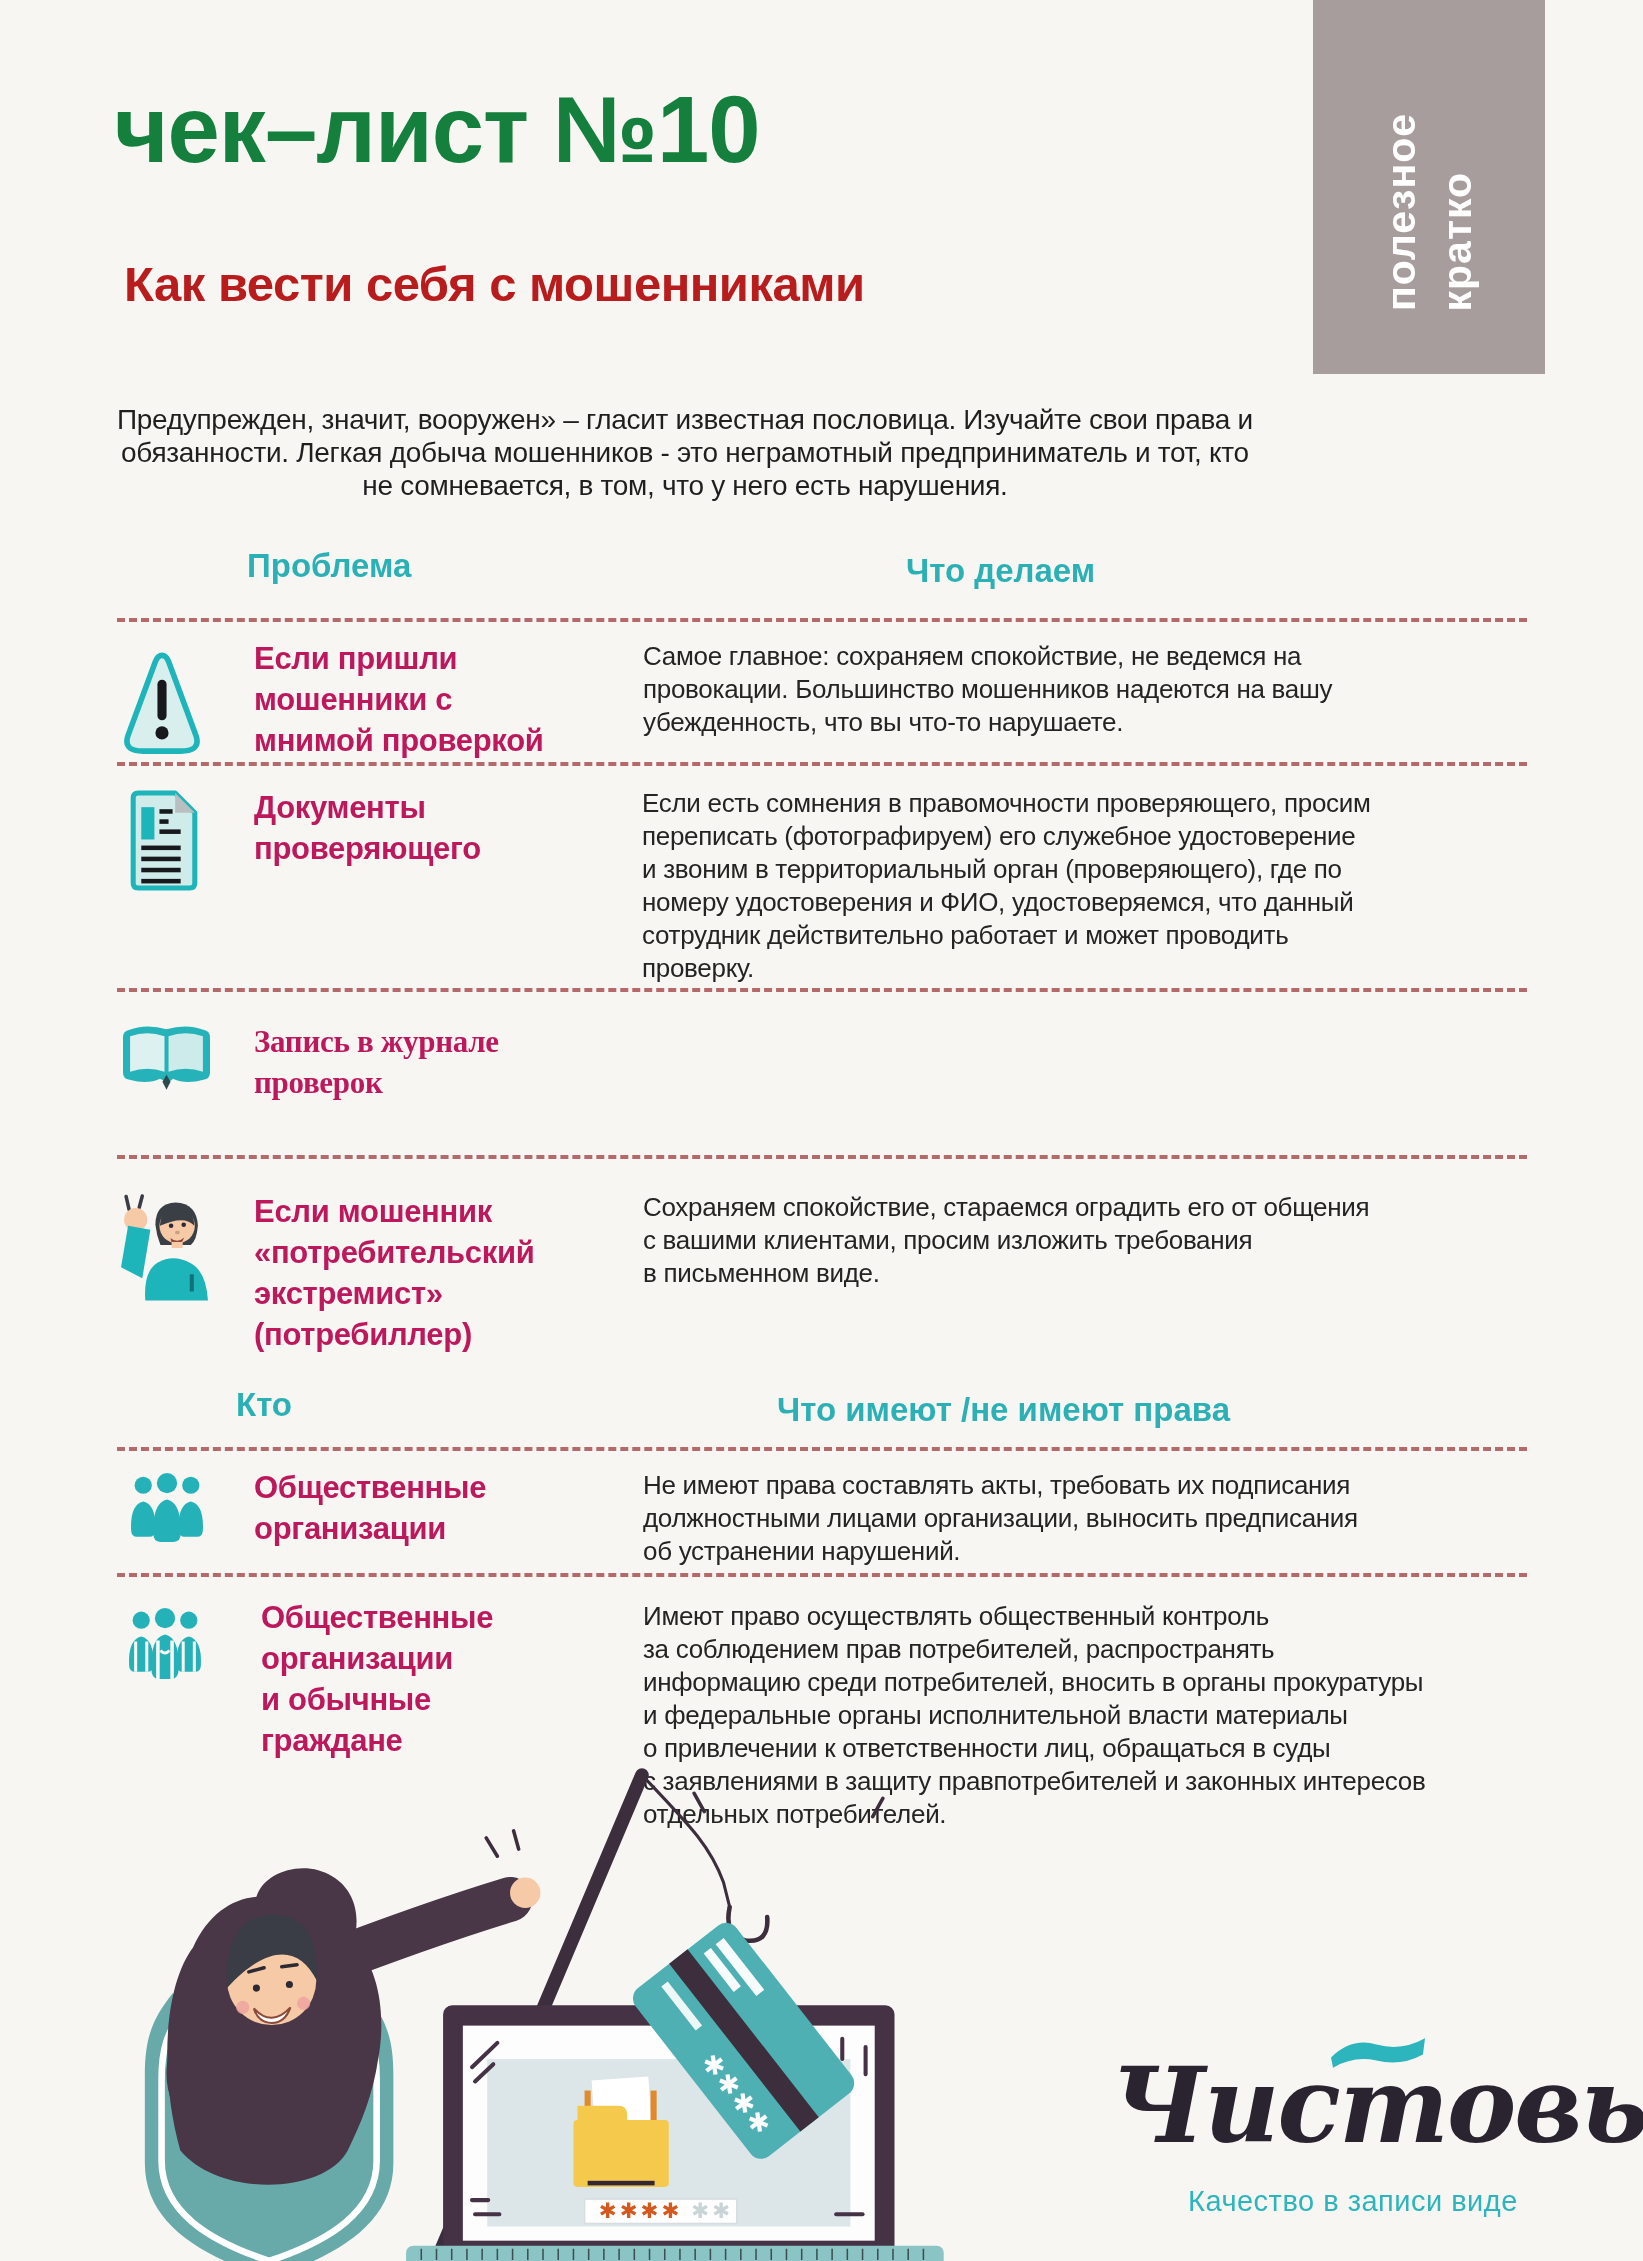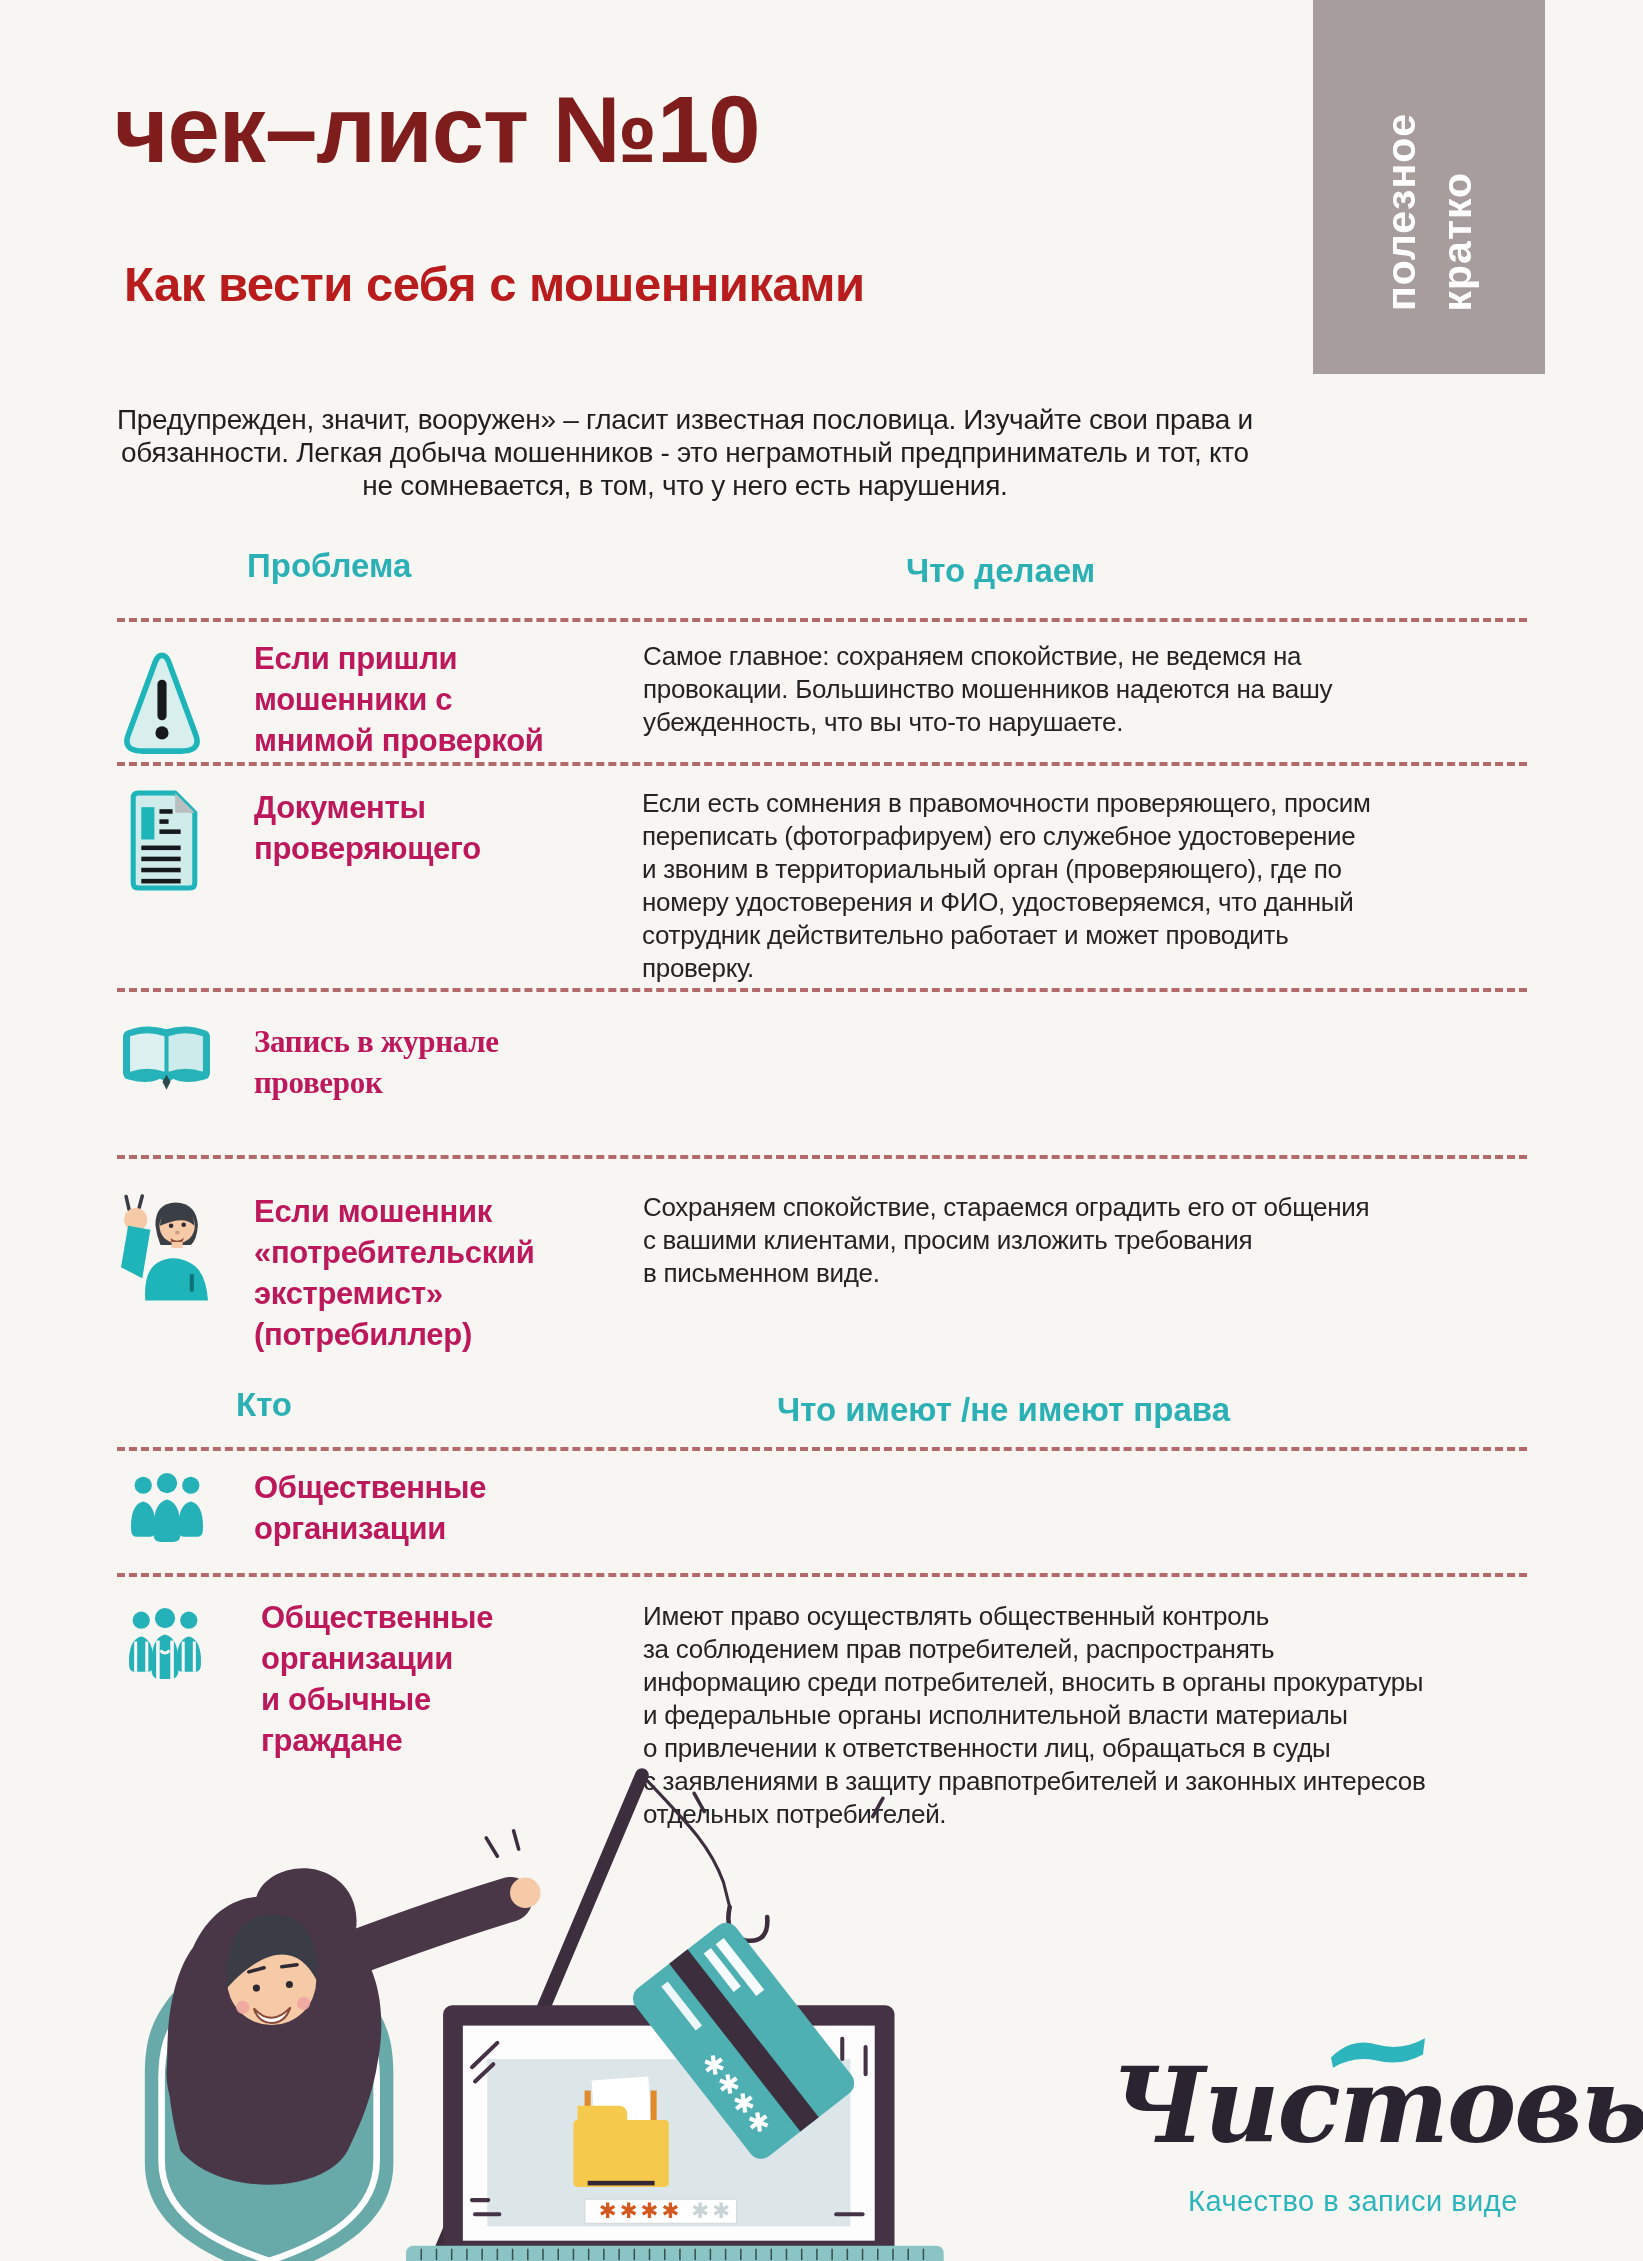--- a/index.html
+++ b/index.html
@@ -2,21 +2,21 @@
 <html style="font-size:8px"><head>
 <meta charset="utf-8">
 <style>
   html,body{margin:0;padding:0;background:#e9e8e6;}
   .page{
     position:relative;width:1643px;height:2261px;background:#f7f6f3;overflow:hidden;
     font-family:"Liberation Sans", sans-serif;color:#1f1f1f;
   }
   .abs{position:absolute;}
   .title{
-    left:114px;top:76px;font-size:94px;font-weight:700;color:#7f1d1d;letter-spacing:-1px;
+    left:114px;top:76px;font-size:94px;font-weight:700;color:#15803d;letter-spacing:-1px;
   }
   .subtitle{
     left:124px;top:256px;font-size:49px;font-weight:700;color:#b91c1c;letter-spacing:-0.5px;
   }
   .corner-tag{
     left:1313px;top:0;width:232px;height:374px;background:#a79d9d;
     display:flex;align-items:flex-end;justify-content:center;gap:15px;
     padding-bottom:63px;box-sizing:border-box;
   }
   .corner-tag span{
@@ -150,20 +150,23 @@
   <svg class="abs icon" style="left:124px;top:1470px;" width="86" height="77" viewBox="0 0 170 152">
     <circle cx="38" cy="30" r="17" fill="#24b2b8"></circle>
     <path d="M14 118 Q12 68 38 62 Q64 68 62 118 Q62 132 50 132 L26 132 Q14 132 14 118 Z" fill="#24b2b8"></path>
     <circle cx="132" cy="30" r="17" fill="#24b2b8"></circle>
     <path d="M108 118 Q106 68 132 62 Q158 68 156 118 Q156 132 144 132 L120 132 Q108 132 108 118 Z" fill="#24b2b8"></path>
     <circle cx="85" cy="26" r="20" fill="#24b2b8"></circle>
     <path d="M58 126 Q56 64 85 58 Q114 64 112 126 Q112 142 98 142 L72 142 Q58 142 58 126 Z" fill="#24b2b8"></path>
   </svg>
   <div class="abs row-title" style="left:254px;top:1467px;">Общественные
 организации</div>
+  <div class="abs row-text" style="left:643px;top:1469px;">Не имеют права составлять акты, требовать их подписания
+должностными лицами организации, выносить предписания
+об устранении нарушений.</div>
 
   <div class="abs hr" style="top:1573px;"></div>
 
   <svg class="abs icon" style="left:122px;top:1604px;" width="86" height="80" viewBox="0 0 170 158">
     <circle cx="38" cy="32" r="17" fill="#24b2b8"></circle>
     <path d="M14 120 Q12 70 38 64 Q64 70 62 120 Q62 134 50 134 L26 134 Q14 134 14 120 Z" fill="#24b2b8"></path>
     <circle cx="132" cy="32" r="17" fill="#24b2b8"></circle>
     <path d="M108 120 Q106 70 132 64 Q158 70 156 120 Q156 134 144 134 L120 134 Q108 134 108 120 Z" fill="#24b2b8"></path>
     <circle cx="85" cy="28" r="20" fill="#24b2b8"></circle>
     <path d="M58 128 Q56 66 85 60 Q114 66 112 128 Q112 148 98 148 L72 148 Q58 148 58 128 Z" fill="#24b2b8"></path>

